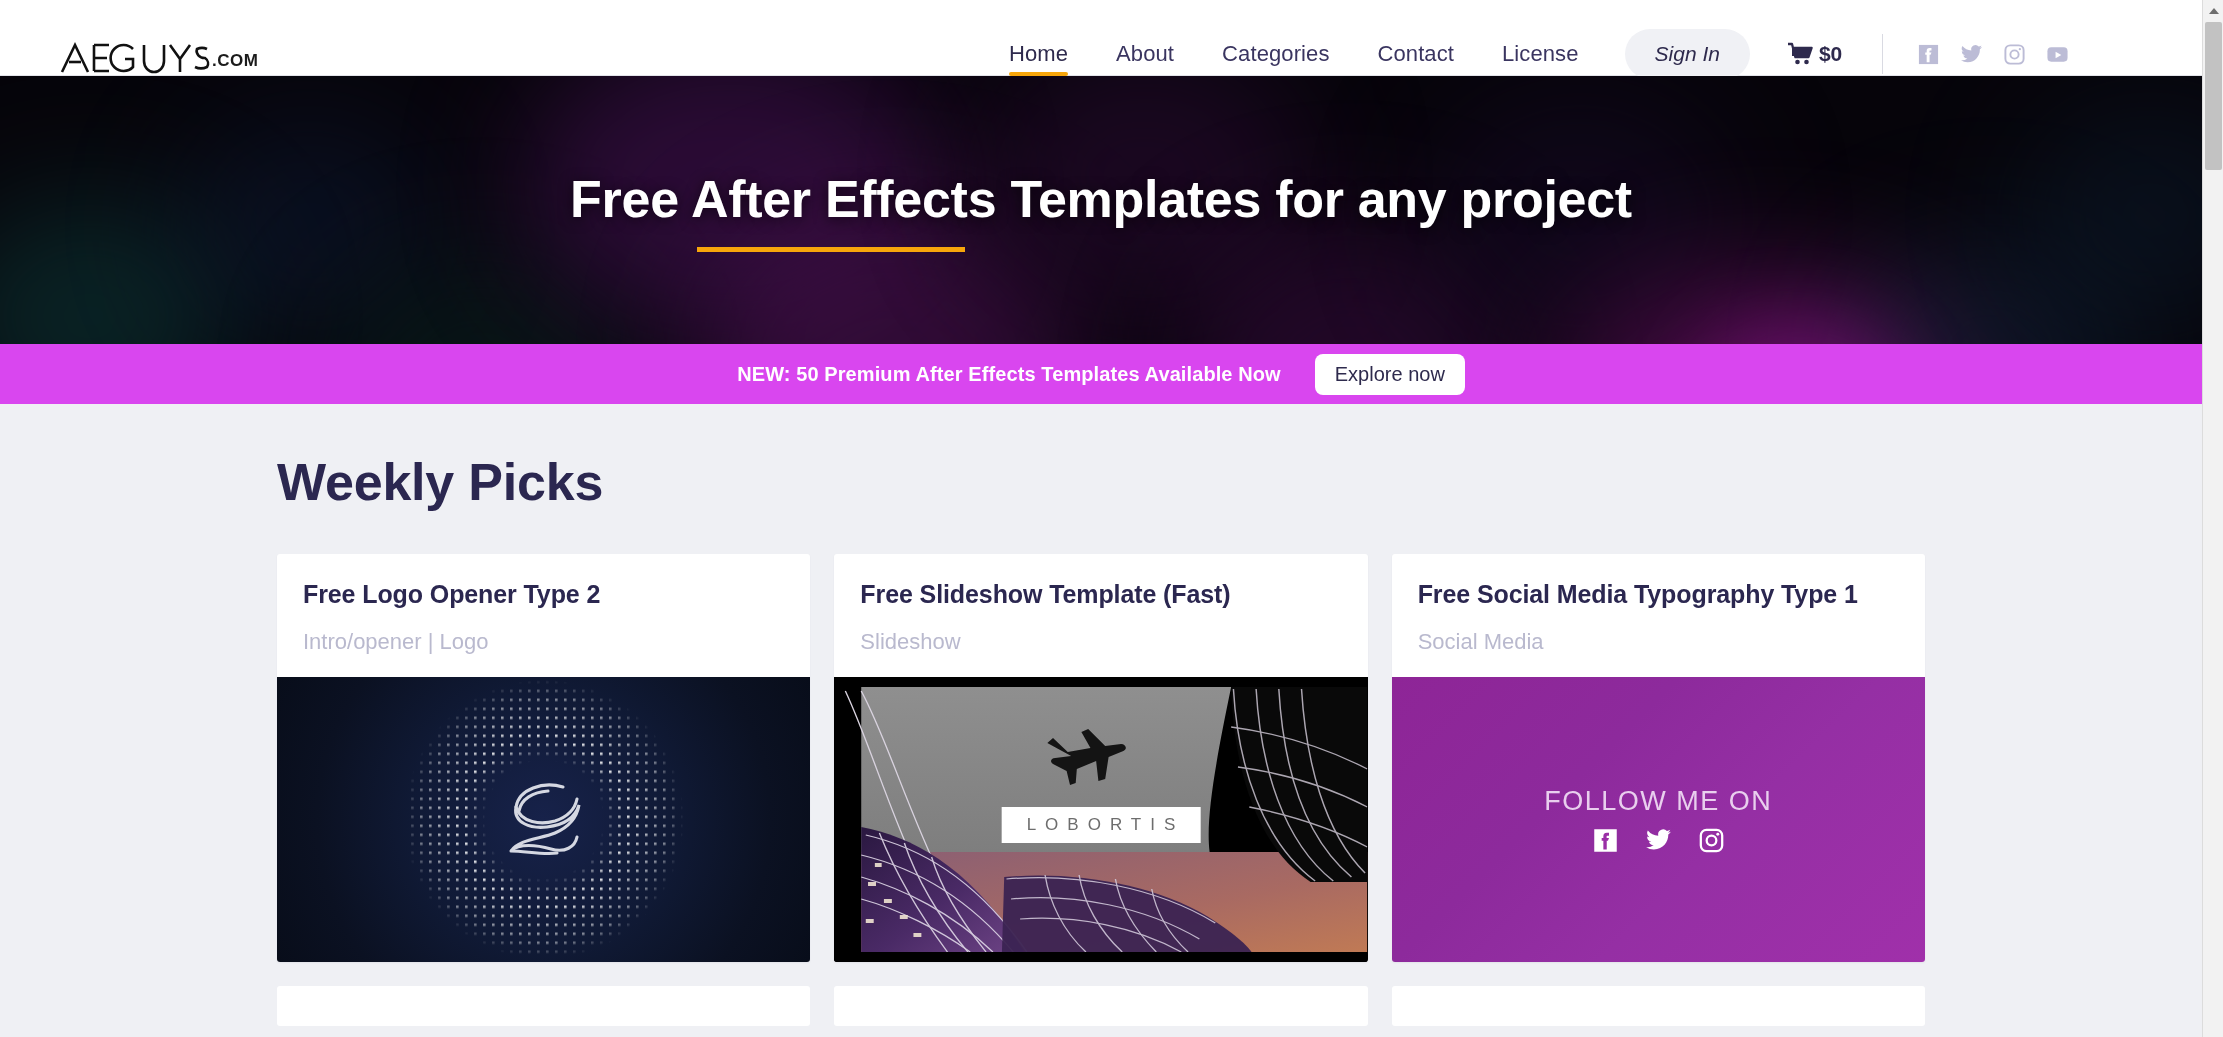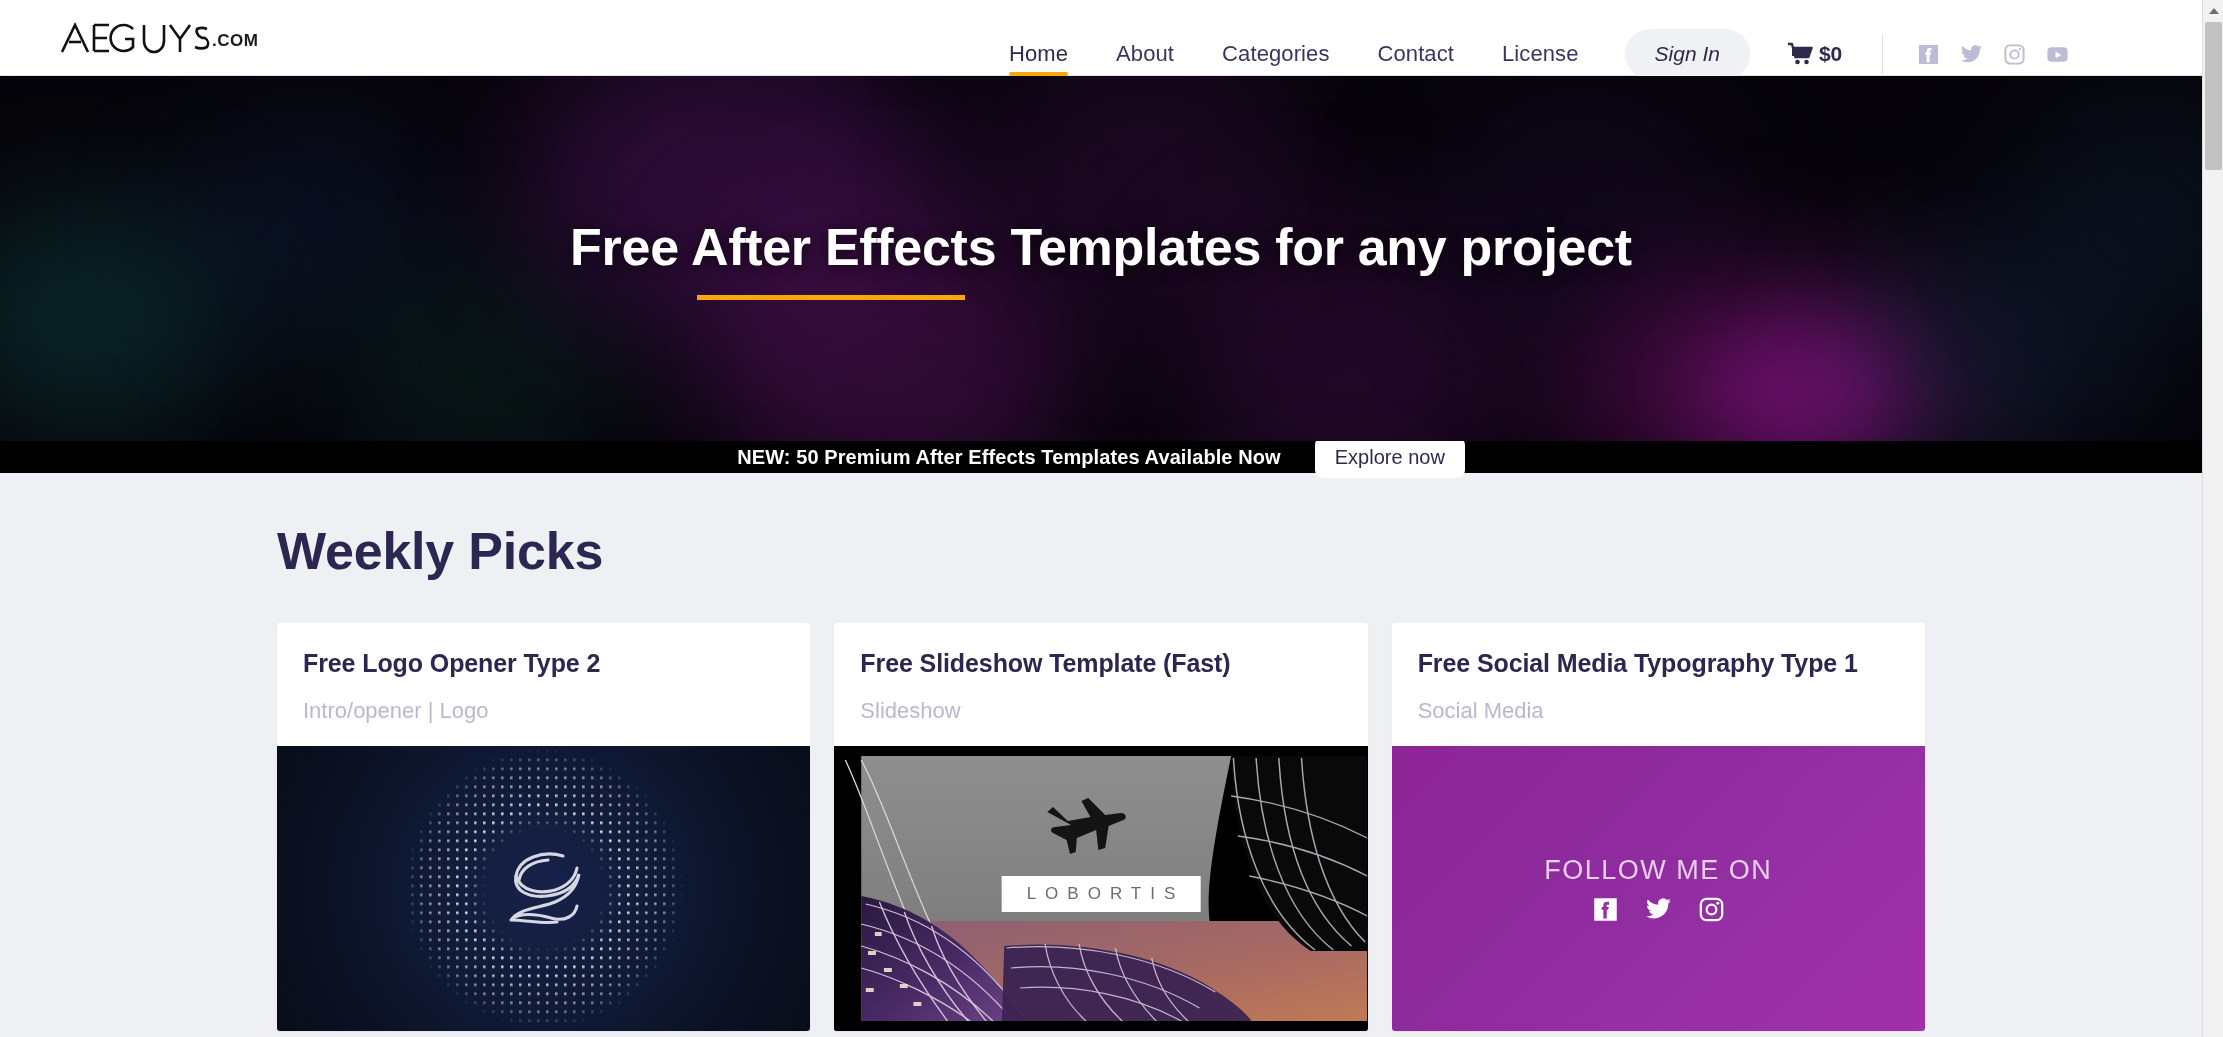--- a/index.html
+++ b/index.html
@@ -7,21 +7,21 @@
   body {
     font-family:"Liberation Sans", sans-serif;
     background:#eff0f4;
     color:#2e2a4d;
   }
   .page { position:relative; width:2223px; height:1037px; overflow:hidden; }
   .viewport { width:2202px; height:1037px; overflow:hidden; position:relative; background:#eff0f4; }
 
   
   .header {
-    height:76px; background:#ffffff; display:flex; align-items:center;
+    height:76px; background:#ffffff; display:flex; align-items:flex-end;
     position:relative; border-bottom:1px solid #e3e4ea;
   }
   .logo-wrap { margin-left:60px; display:flex; align-items:flex-end; cursor:pointer; }
   .logo-mark { display:block; }
   .logo-dotcom {
     font-size:17px; font-weight:700; letter-spacing:0.5px; color:#1b1b1b;
     margin-left:2px; margin-bottom:4px;
   }
 
   .nav { position:absolute; left:985px; top:16px; height:76px; display:flex; align-items:center; gap:0; }
@@ -44,38 +44,38 @@
   .cart {
     margin-left:38px; display:flex; align-items:center; gap:5px;
     font-size:21px; color:#2e2a4d; cursor:pointer; font-weight:600;
   }
   .nav-divider { width:1px; height:40px; background:#d9dae2; margin-left:40px; }
   .socials { display:flex; align-items:center; gap:20px; margin-left:34px; }
   .soc-icon { width:23px; height:23px; color:#bcbcd6; cursor:pointer; display:block; }
 
   
   .hero {
-    position:relative; height:365px; overflow:hidden;
+    position:relative; height:268px; overflow:hidden;
     background:#06040a;
   }
   .hero-bg { position:absolute; inset:0; }
   .blob { position:absolute; border-radius:50%; filter:blur(60px); }
   .hero-inner {
     position:relative; height:100%; display:flex; flex-direction:column;
     align-items:center; justify-content:center;
   }
   .hero-title {
     font-size:52px; font-weight:700; color:#ffffff; letter-spacing:-0.3px;
     text-shadow:0 2px 14px rgba(0,0,0,.65); white-space:nowrap;
   }
   .hero-rule { width:268px; height:5px; background:#f7a60b; margin-top:18px; margin-right:540px; }
 
   
   .promo {
-    height:32px; background:#000000; display:flex; align-items:center;
+    height:60px; background:#d946ef; display:flex; align-items:center;
     justify-content:center; gap:34px;
   }
   .promo-text { font-size:20px; font-weight:700; color:#ffffff; letter-spacing:0.1px; }
   .promo-btn {
     background:#ffffff; color:#2e2a4d; font-size:20px; border:none;
     padding:9px 20px; border-radius:8px; cursor:pointer;
     font-family:"Liberation Sans", sans-serif;
   }
 
   

